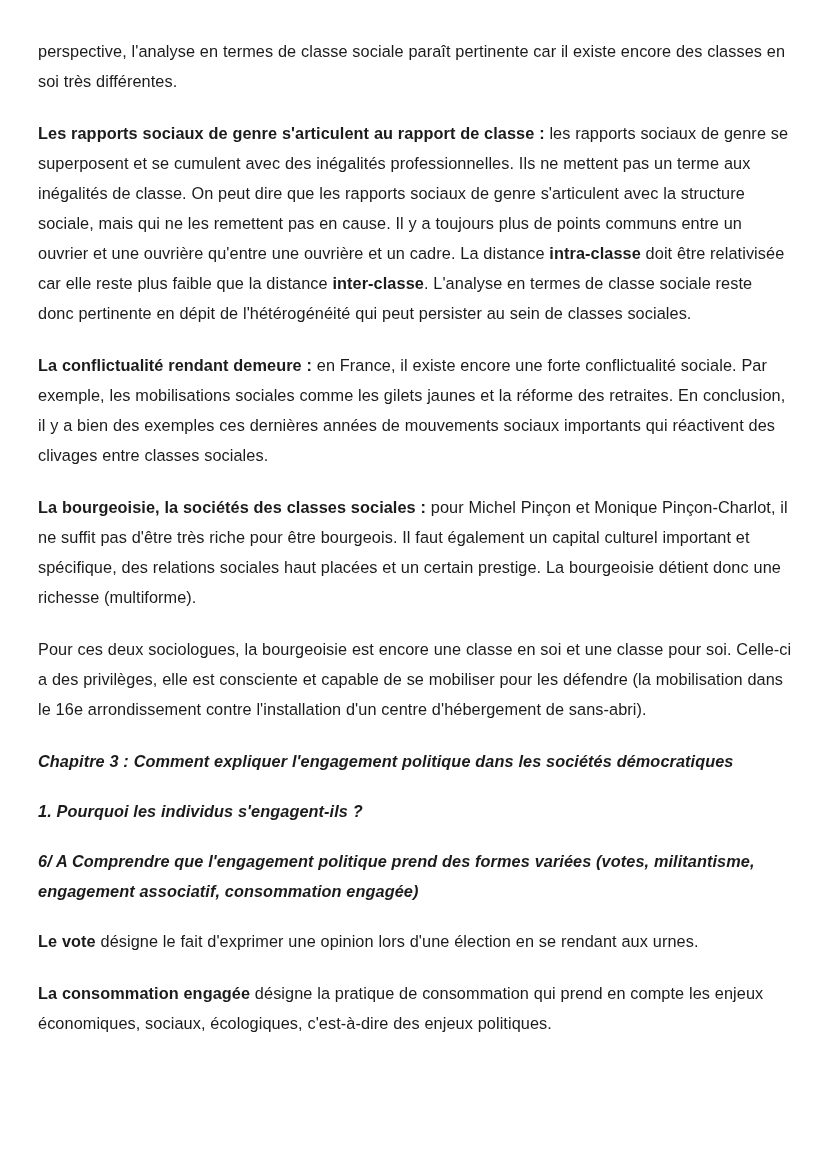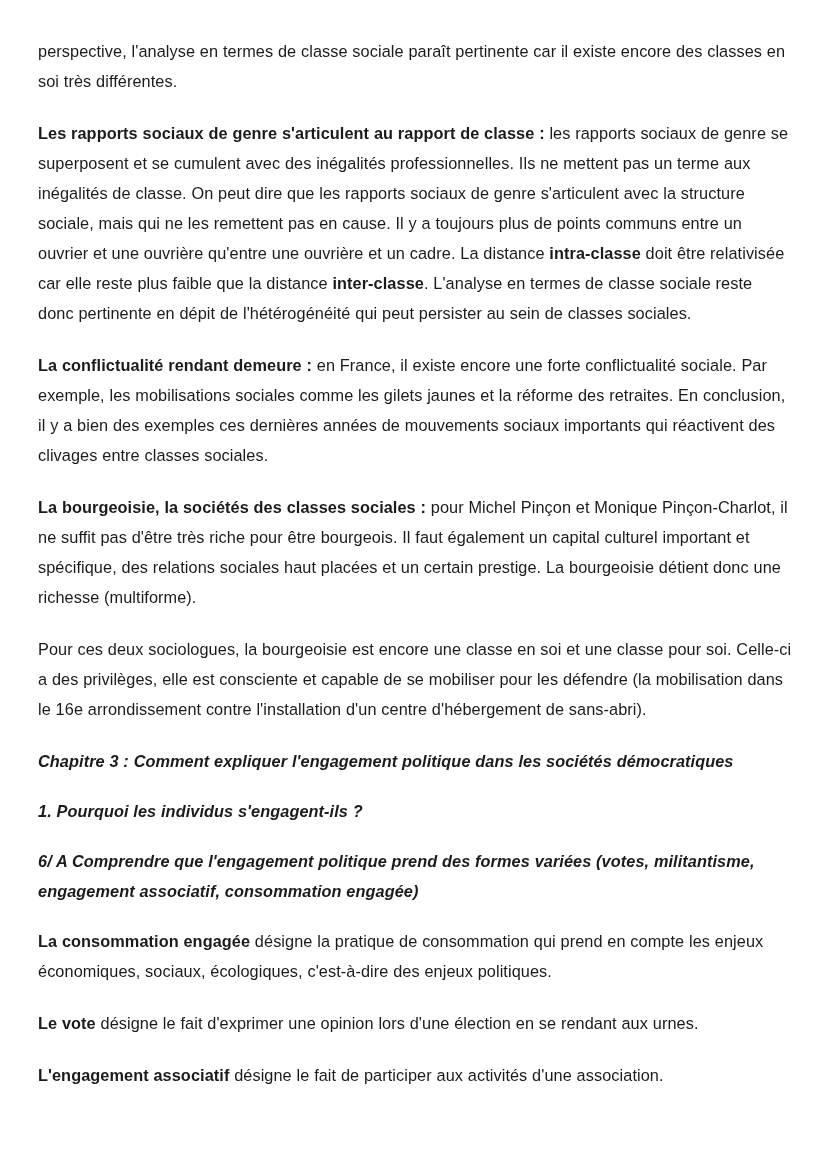--- a/index.html
+++ b/index.html
@@ -55,19 +55,18 @@
 <div class="page" style="background: rgb(255, 255, 255); color: rgb(27, 27, 27);">
   <div class="doc-body" id="doc-body">
       <p class="para"><span>perspective, l'analyse en termes de classe sociale paraît pertinente car il existe encore des classes en soi très différentes.</span></p>
       <p class="para"><span class="b">Les rapports sociaux de genre s'articulent au rapport de classe :</span><span> les rapports sociaux de genre se superposent et se cumulent avec des inégalités professionnelles. Ils ne mettent pas un terme aux inégalités de classe. On peut dire que les rapports sociaux de genre s'articulent avec la structure sociale, mais qui ne les remettent pas en cause. Il y a toujours plus de points communs entre un ouvrier et une ouvrière qu'entre une ouvrière et un cadre. La distance </span><span class="b">intra-classe</span><span> doit être relativisée car elle reste plus faible que la distance </span><span class="b">inter-classe</span><span>. L'analyse en termes de classe sociale reste donc pertinente en dépit de l'hétérogénéité qui peut persister au sein de classes sociales.</span></p>
       <p class="para"><span class="b">La conflictualité rendant demeure :</span><span> en France, il existe encore une forte conflictualité sociale. Par exemple, les mobilisations sociales comme les gilets jaunes et la réforme des retraites. En conclusion, il y a bien des exemples ces dernières années de mouvements sociaux importants qui réactivent des clivages entre classes sociales.</span></p>
       <p class="para"><span class="b">La bourgeoisie, la sociétés des classes sociales :</span><span> pour Michel Pinçon et Monique Pinçon-Charlot, il ne suffit pas d'être très riche pour être bourgeois. Il faut également un capital culturel important et spécifique, des relations sociales haut placées et un certain prestige. La bourgeoisie détient donc une richesse (multiforme).</span></p>
       <p class="para"><span>Pour ces deux sociologues, la bourgeoisie est encore une classe en soi et une classe pour soi. Celle-ci a des privilèges, elle est consciente et capable de se mobiliser pour les défendre (la mobilisation dans le 16e arrondissement contre l'installation d'un centre d'hébergement de sans-abri).</span></p>
       <p class="heading tight"><span class="b">Chapitre 3 : Comment expliquer l'engagement politique dans les sociétés démocratiques</span></p>
       <p class="heading tight"><span class="b">1. Pourquoi les individus s'engagent-ils ?</span></p>
       <p class="heading tight"><span class="b">6/ A Comprendre que l'engagement politique prend des formes variées (votes, militantisme, engagement associatif, consommation engagée)</span></p>
+      <p class="para"><span class="b">Le vote</span><span> désigne le fait d'exprimer une opinion lors d'une élection en se rendant aux urnes.</span></p>
       <p class="para"><span class="b">La consommation engagée</span><span> désigne la pratique de consommation qui prend en compte les enjeux économiques, sociaux, écologiques, c'est-à-dire des enjeux politiques.</span></p>
-      <p class="para"><span class="b">Le vote</span><span> désigne le fait d'exprimer une opinion lors d'une élection en se rendant aux urnes.</span></p>
-      <p class="para"><span class="b">L'engagement associatif</span><span> désigne le fait de participer aux activités d'une association.</span></p>
       <p class="para"></p>
     </div>
 
 </div>
 
 </body></html>

